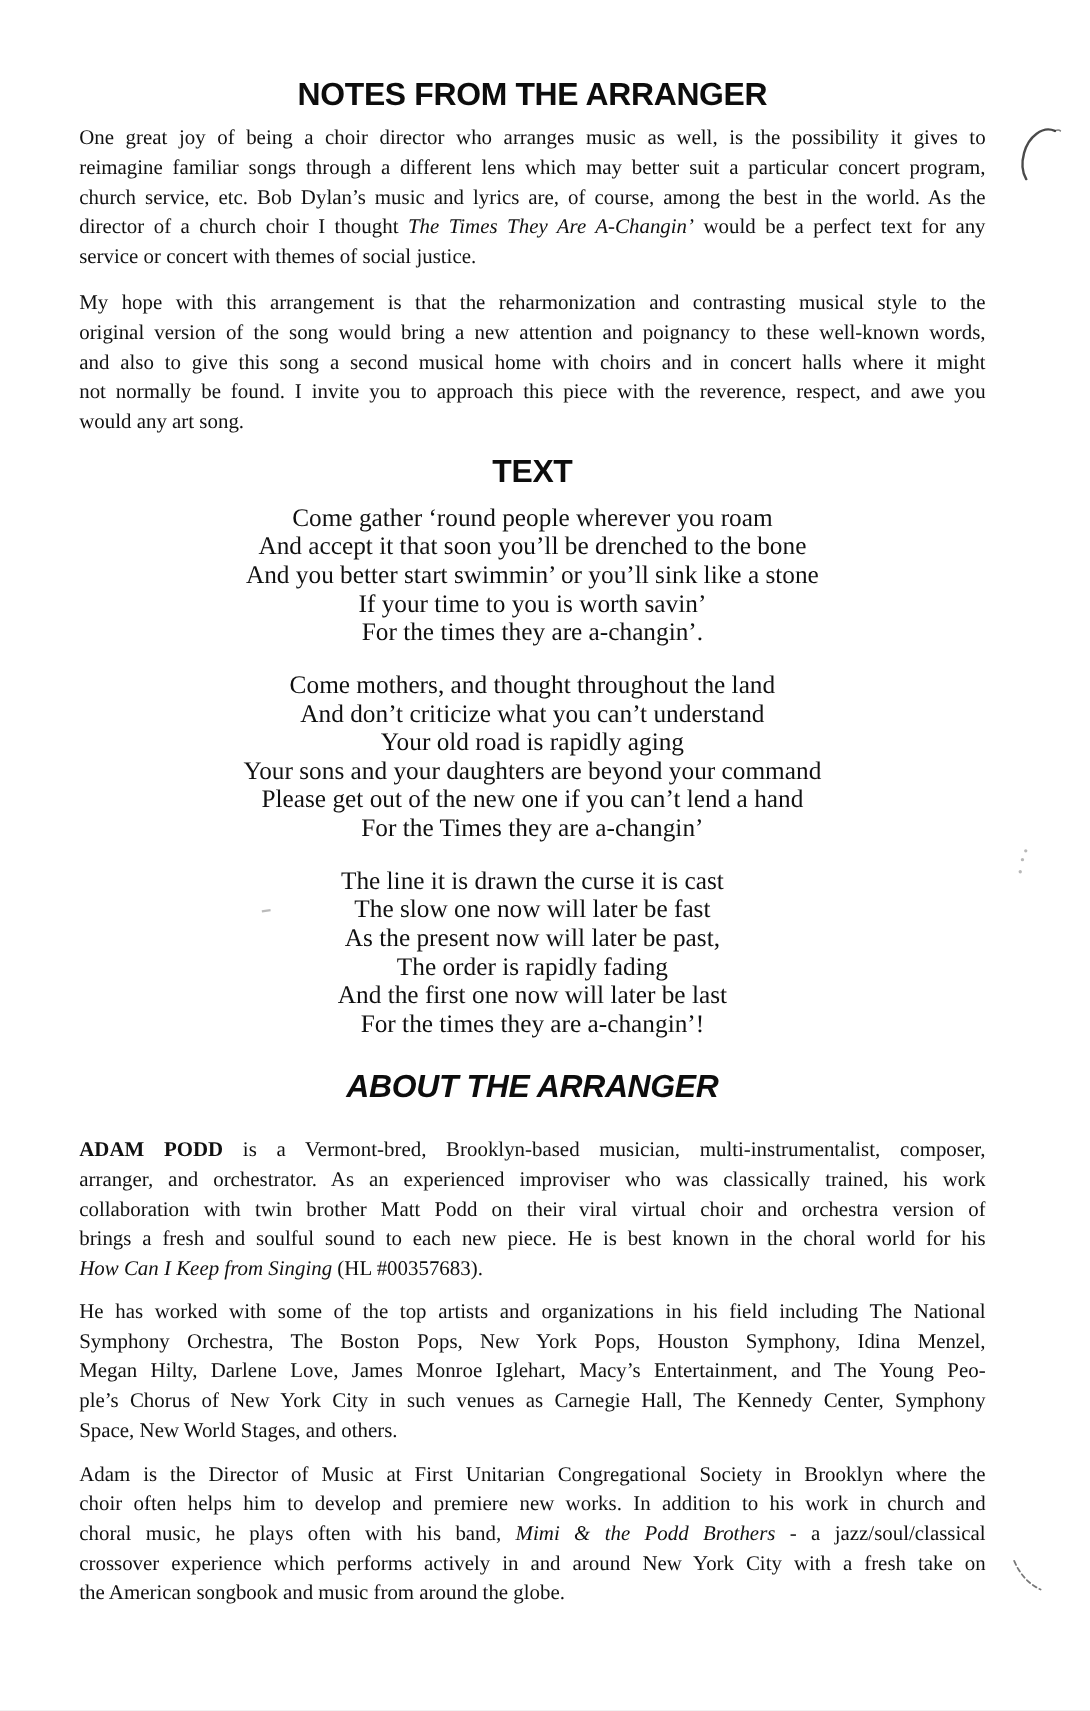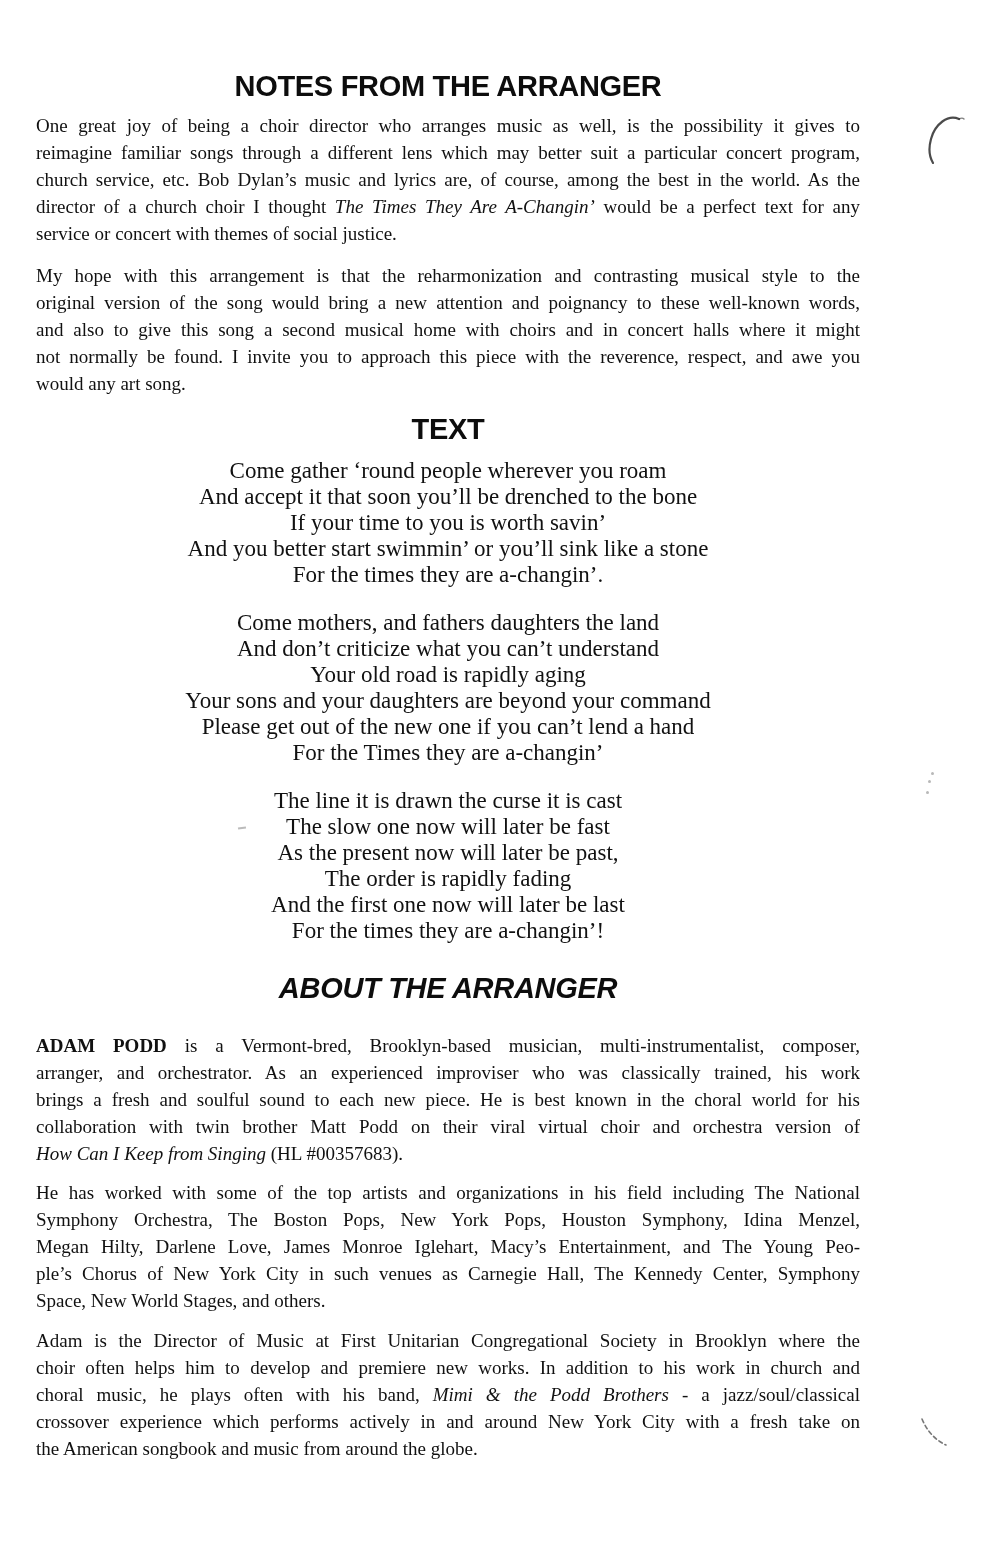--- a/index.html
+++ b/index.html
@@ -5,21 +5,21 @@
   html,body { margin:0; padding:0; background:#e8e8e8; }
   .page {
     position:relative;
     width:991px; height:1555px;
     margin:0 auto;
     background:#ffffff;
     overflow:hidden;
     color:#111;
     font-family:"Liberation Serif","DejaVu Serif",serif;
   }
-  .content { width:824px; margin-left:36px; }
+  .content { width:824px; margin-left:72px; }
   .heading {
     font-family:"Liberation Sans","DejaVu Sans",sans-serif;
     font-weight:bold;
     font-size:29px;
     letter-spacing:-0.3px;
     line-height:32px;
     height:32px;
     text-align:center;
     margin:0;
     color:#0d0d0d;
@@ -67,47 +67,47 @@
         <div class="jline"><span>original version of the song would bring a new attention and poignancy to these well-known words,</span></div>
         <div class="jline"><span>and also to give this song a second musical home with choirs and in concert halls where it might</span></div>
         <div class="jline"><span>not normally be found. I invite you to approach this piece with the reverence, respect, and awe you</span></div>
         <div class="jline last"><span>would any art song.</span></div>
       </div>
 
     <h1 class="heading h-text">TEXT</h1>
     <div class="stanza s1">
         <div class="cline">Come gather ‘round people wherever you roam</div>
         <div class="cline">And accept it that soon you’ll be drenched to the bone</div>
+        <div class="cline">And you better start swimmin’ or you’ll sink like a stone</div>
         <div class="cline">If your time to you is worth savin’</div>
-        <div class="cline">And you better start swimmin’ or you’ll sink like a stone</div>
         <div class="cline">For the times they are a-changin’.</div>
       </div>
     <div class="stanza s2">
-        <div class="cline">Come mothers, and fathers daughters the land</div>
+        <div class="cline">Come mothers, and thought throughout the land</div>
         <div class="cline">And don’t criticize what you can’t understand</div>
         <div class="cline">Your old road is rapidly aging</div>
         <div class="cline">Your sons and your daughters are beyond your command</div>
         <div class="cline">Please get out of the new one if you can’t lend a hand</div>
         <div class="cline">For the Times they are a-changin’</div>
       </div>
     <div class="stanza s3">
         <div class="cline">The line it is drawn the curse it is cast</div>
         <div class="cline">The slow one now will later be fast</div>
         <div class="cline">As the present now will later be past,</div>
         <div class="cline">The order is rapidly fading</div>
         <div class="cline">And the first one now will later be last</div>
         <div class="cline">For the times they are a-changin’!</div>
       </div>
 
     <h1 class="heading h-about">ABOUT THE ARRANGER</h1>
     <div class="para p3">
         <div class="jline"><span class="bd">ADAM PODD</span><span> is a Vermont-bred, Brooklyn-based musician, multi-instrumentalist, composer,</span></div>
         <div class="jline"><span>arranger, and orchestrator. As an experienced improviser who was classically trained, his work</span></div>
+        <div class="jline"><span>collaboration with twin brother Matt Podd on their viral virtual choir and orchestra version of</span></div>
         <div class="jline"><span>brings a fresh and soulful sound to each new piece. He is best known in the choral world for his</span></div>
-        <div class="jline"><span>collaboration with twin brother Matt Podd on their viral virtual choir and orchestra version of</span></div>
         <div class="jline last"><span class="it">How Can I Keep from Singing</span><span> (HL #00357683).</span></div>
       </div>
     <div class="para p4">
         <div class="jline"><span>He has worked with some of the top artists and organizations in his field including The National</span></div>
         <div class="jline"><span>Symphony Orchestra, The Boston Pops, New York Pops, Houston Symphony, Idina Menzel,</span></div>
         <div class="jline"><span>Megan Hilty, Darlene Love, James Monroe Iglehart, Macy’s Entertainment, and The Young Peo-</span></div>
         <div class="jline"><span>ple’s Chorus of New York City in such venues as Carnegie Hall, The Kennedy Center, Symphony</span></div>
         <div class="jline last"><span>Space, New World Stages, and others.</span></div>
       </div>
     <div class="para p5">

